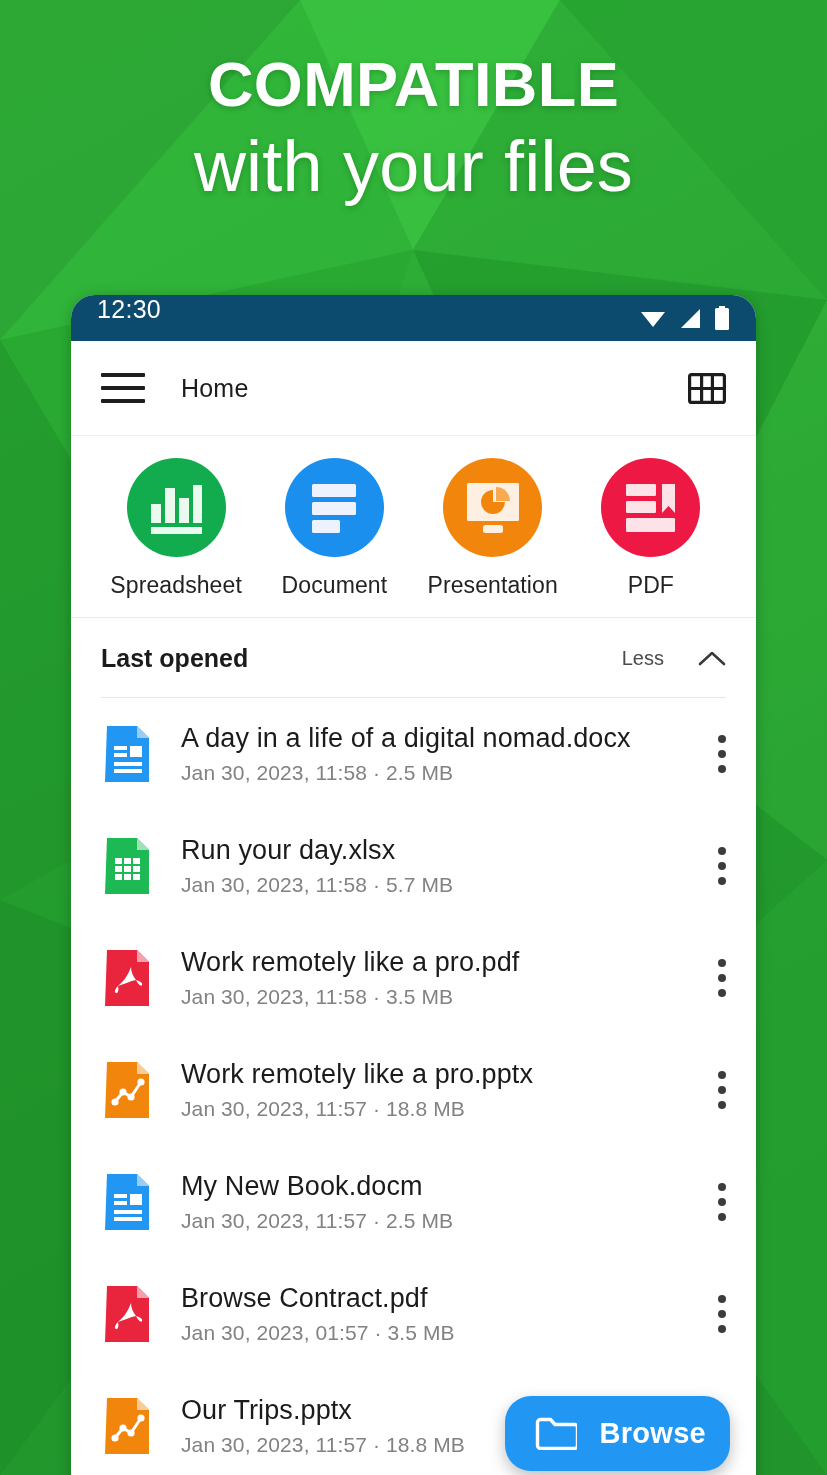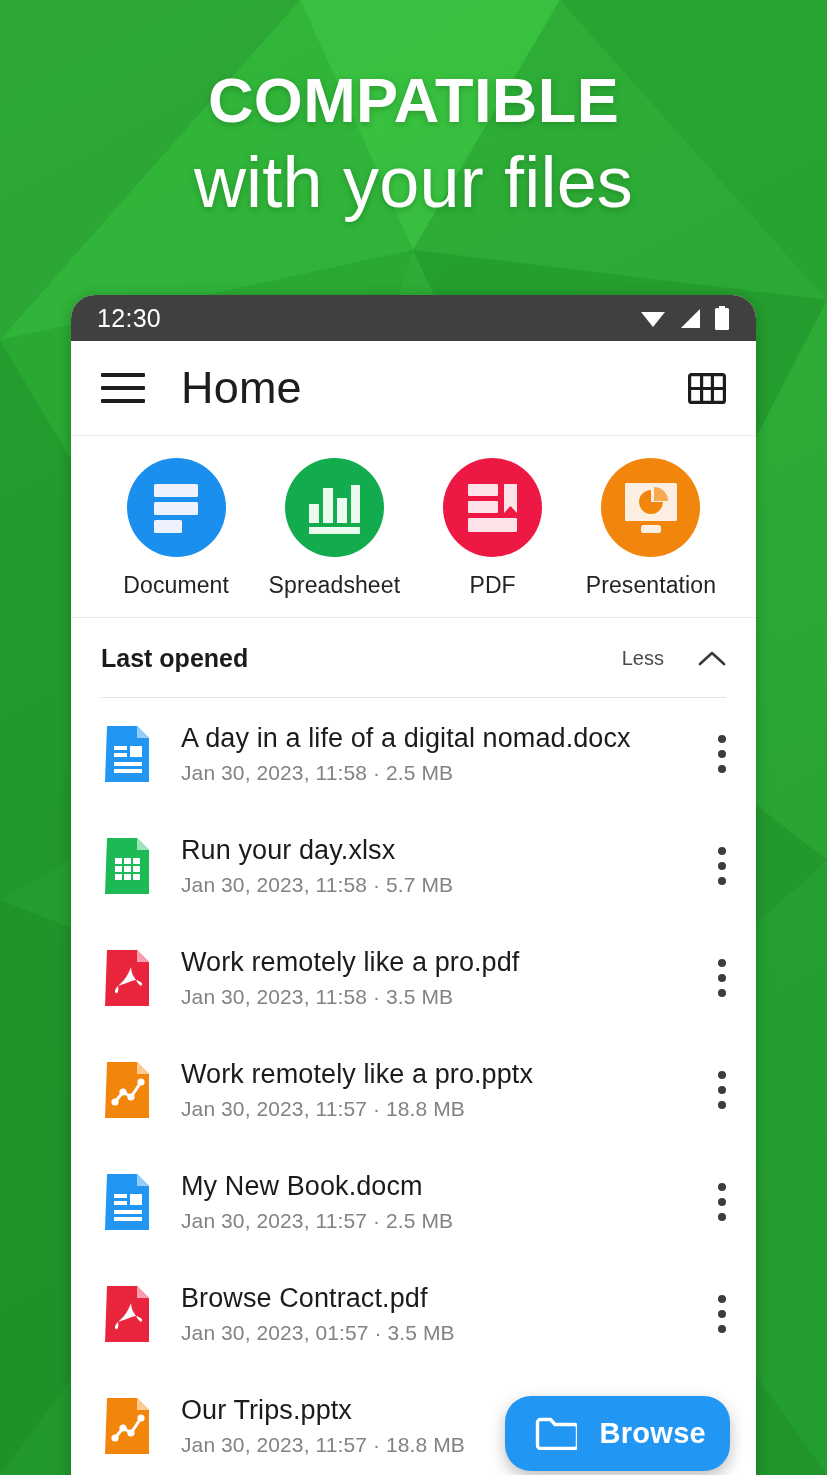--- a/index.html
+++ b/index.html
@@ -9,21 +9,21 @@
     background:#2aa832;
     overflow:hidden;
     position:relative;
   }
 
   
   #backdrop { position:absolute; inset:0; z-index:0; }
 
   
   .headline {
-    position:absolute; top:68px; left:0; right:0; z-index:3;
+    position:absolute; top:52px; left:0; right:0; z-index:3;
     text-align:center; color:#ffffff;
     text-shadow:0 2px 6px rgba(0,60,0,.28);
   }
   .headline .line1 {
     font-size:63px; font-weight:bold; letter-spacing:.4px;
     line-height:1.03; display:block;
   }
   .headline .line2 {
     font-size:72px; font-weight:normal; letter-spacing:.2px;
     line-height:1.12; display:block; margin-top:9px;
@@ -32,39 +32,39 @@
   
   .phone {
     position:absolute; left:71px; top:295px; width:685px; height:1190px;
     border-radius:24px 24px 0 0;
     background:#ffffff; overflow:hidden; z-index:2;
     box-shadow:0 2px 14px rgba(0,0,0,.22);
   }
 
   
   .statusbar {
-    height:46px; background:#404040; display:flex; align-items:center;
+    height:46px; background:#0c4a6e; display:flex; 
     padding:0 26px; color:#ffffff;
   }
   .statusbar .clock { font-size:25px; font-weight:500; letter-spacing:.3px; }
   .statusbar .sysicons { margin-left:auto; display:flex; align-items:center; gap:12px; }
   .ic-wifi { width:26px; height:20px; }
   .ic-signal { width:24px; height:21px; }
   .ic-batt { width:16px; height:24px; }
 
   
   .appbar {
     height:95px; display:flex; align-items:center; padding:0 30px;
     background:#ffffff; border-bottom:1px solid #eceff0;
   }
   .hamburger { width:44px; height:30px; display:flex; flex-direction:column;
                justify-content:space-between; cursor:pointer; }
   .hamburger span { display:block; height:4px; background:#1d1d1d; border-radius:1px; }
   .appbar .title {
-    margin-left:36px; font-size:45px; color:#1d1d1d; font-weight:normal;
+    margin-left:36px; font-size:25px; color:#1d1d1d; font-weight:normal;
     letter-spacing:.2px;
   }
   .grid-icon { margin-left:auto; width:38px; height:31px; }
 
   
   .cats {
     display:flex; padding:22px 26px 18px; background:#ffffff;
     border-bottom:1px solid #e9ecee;
   }
   .cat { flex:1; display:flex; flex-direction:column; align-items:center; cursor:pointer; }
@@ -180,66 +180,66 @@
       <rect x="1.6" y="1.6" width="34.8" height="27.8" rx="2" fill="none" stroke="#1d1d1d" stroke-width="3.2"></rect>
       <line x1="13.6" y1="1.6" x2="13.6" y2="29.4" stroke="#1d1d1d" stroke-width="3.2"></line>
       <line x1="24.4" y1="1.6" x2="24.4" y2="29.4" stroke="#1d1d1d" stroke-width="3.2"></line>
       <line x1="1.6" y1="15.5" x2="36.4" y2="15.5" stroke="#1d1d1d" stroke-width="3.2"></line>
     </svg>
   </div>
 
   <div class="cats">
 
     <div class="cat">
-      <div class="bubble" style="background:#1a8fee">
-        <svg width="56" height="52" viewBox="0 0 56 52">
-          <rect x="6" y="2" width="44" height="13" rx="1.5" fill="#eef2fe"></rect>
-          <rect x="6" y="20" width="44" height="13" rx="1.5" fill="#eef2fe"></rect>
-          <rect x="6" y="38" width="28" height="13" rx="1.5" fill="#eef2fe"></rect>
-          <rect x="0" y="0" width="5" height="52" fill="#1a8fee"></rect>
-        </svg>
-      </div>
-      <div class="cat-label">Document</div>
-    </div>
-
-    <div class="cat">
       <div class="bubble" style="background:#12ac4e">
         <svg width="56" height="52" viewBox="0 0 56 52">
           <rect x="3" y="22" width="10" height="19" fill="#eafaee"></rect>
           <rect x="17" y="6" width="10" height="35" fill="#eafaee"></rect>
           <rect x="31" y="16" width="10" height="25" fill="#eafaee"></rect>
           <rect x="45" y="3" width="9" height="38" fill="#eafaee"></rect>
           <rect x="3" y="45" width="51" height="7" fill="#eafaee"></rect>
         </svg>
       </div>
       <div class="cat-label">Spreadsheet</div>
     </div>
 
     <div class="cat">
-      <div class="bubble" style="background:#ed1944">
+      <div class="bubble" style="background:#1a8fee">
         <svg width="56" height="52" viewBox="0 0 56 52">
-          <rect x="3" y="2" width="30" height="12" rx="1.2" fill="#fde3e8"></rect>
-          <rect x="3" y="19" width="30" height="12" rx="1.2" fill="#fde3e8"></rect>
-          <path d="M39 2 h13 v29 l-6.5 -7 l-6.5 7 Z" fill="#fde3e8"></path>
-          <rect x="3" y="36" width="49" height="14" rx="1.2" fill="#fde3e8"></rect>
+          <rect x="6" y="2" width="44" height="13" rx="1.5" fill="#eef2fe"></rect>
+          <rect x="6" y="20" width="44" height="13" rx="1.5" fill="#eef2fe"></rect>
+          <rect x="6" y="38" width="28" height="13" rx="1.5" fill="#eef2fe"></rect>
+          <rect x="0" y="0" width="5" height="52" fill="#1a8fee"></rect>
         </svg>
       </div>
-      <div class="cat-label">PDF</div>
+      <div class="cat-label">Document</div>
     </div>
 
     <div class="cat">
       <div class="bubble" style="background:#f2860d">
         <svg width="56" height="52" viewBox="0 0 56 52">
           <rect x="2" y="1" width="52" height="38" rx="1.5" fill="#fdf0e2"></rect>
           <path d="M28 8 a12 12 0 1 0 12 12 L28 20 Z" fill="#f2860d"></path>
           <path d="M31 5 a14 14 0 0 1 14 14 L31 19 Z" fill="#f7aa52"></path>
           <rect x="18" y="43" width="20" height="8" rx="2.5" fill="#fdf0e2"></rect>
         </svg>
       </div>
       <div class="cat-label">Presentation</div>
+    </div>
+
+    <div class="cat">
+      <div class="bubble" style="background:#ed1944">
+        <svg width="56" height="52" viewBox="0 0 56 52">
+          <rect x="3" y="2" width="30" height="12" rx="1.2" fill="#fde3e8"></rect>
+          <rect x="3" y="19" width="30" height="12" rx="1.2" fill="#fde3e8"></rect>
+          <path d="M39 2 h13 v29 l-6.5 -7 l-6.5 7 Z" fill="#fde3e8"></path>
+          <rect x="3" y="36" width="49" height="14" rx="1.2" fill="#fde3e8"></rect>
+        </svg>
+      </div>
+      <div class="cat-label">PDF</div>
     </div>
   </div>
 
   <div class="section-head">
     <div class="sh-title">Last opened</div>
     <div class="sh-less">Less</div>
     <svg class="chev" viewBox="0 0 28 18">
       <path d="M2 14 L14 3 L26 14" fill="none" stroke="#3a3a3a" stroke-width="2.6" stroke-linecap="round" stroke-linejoin="round"></path>
     </svg>
   </div>

